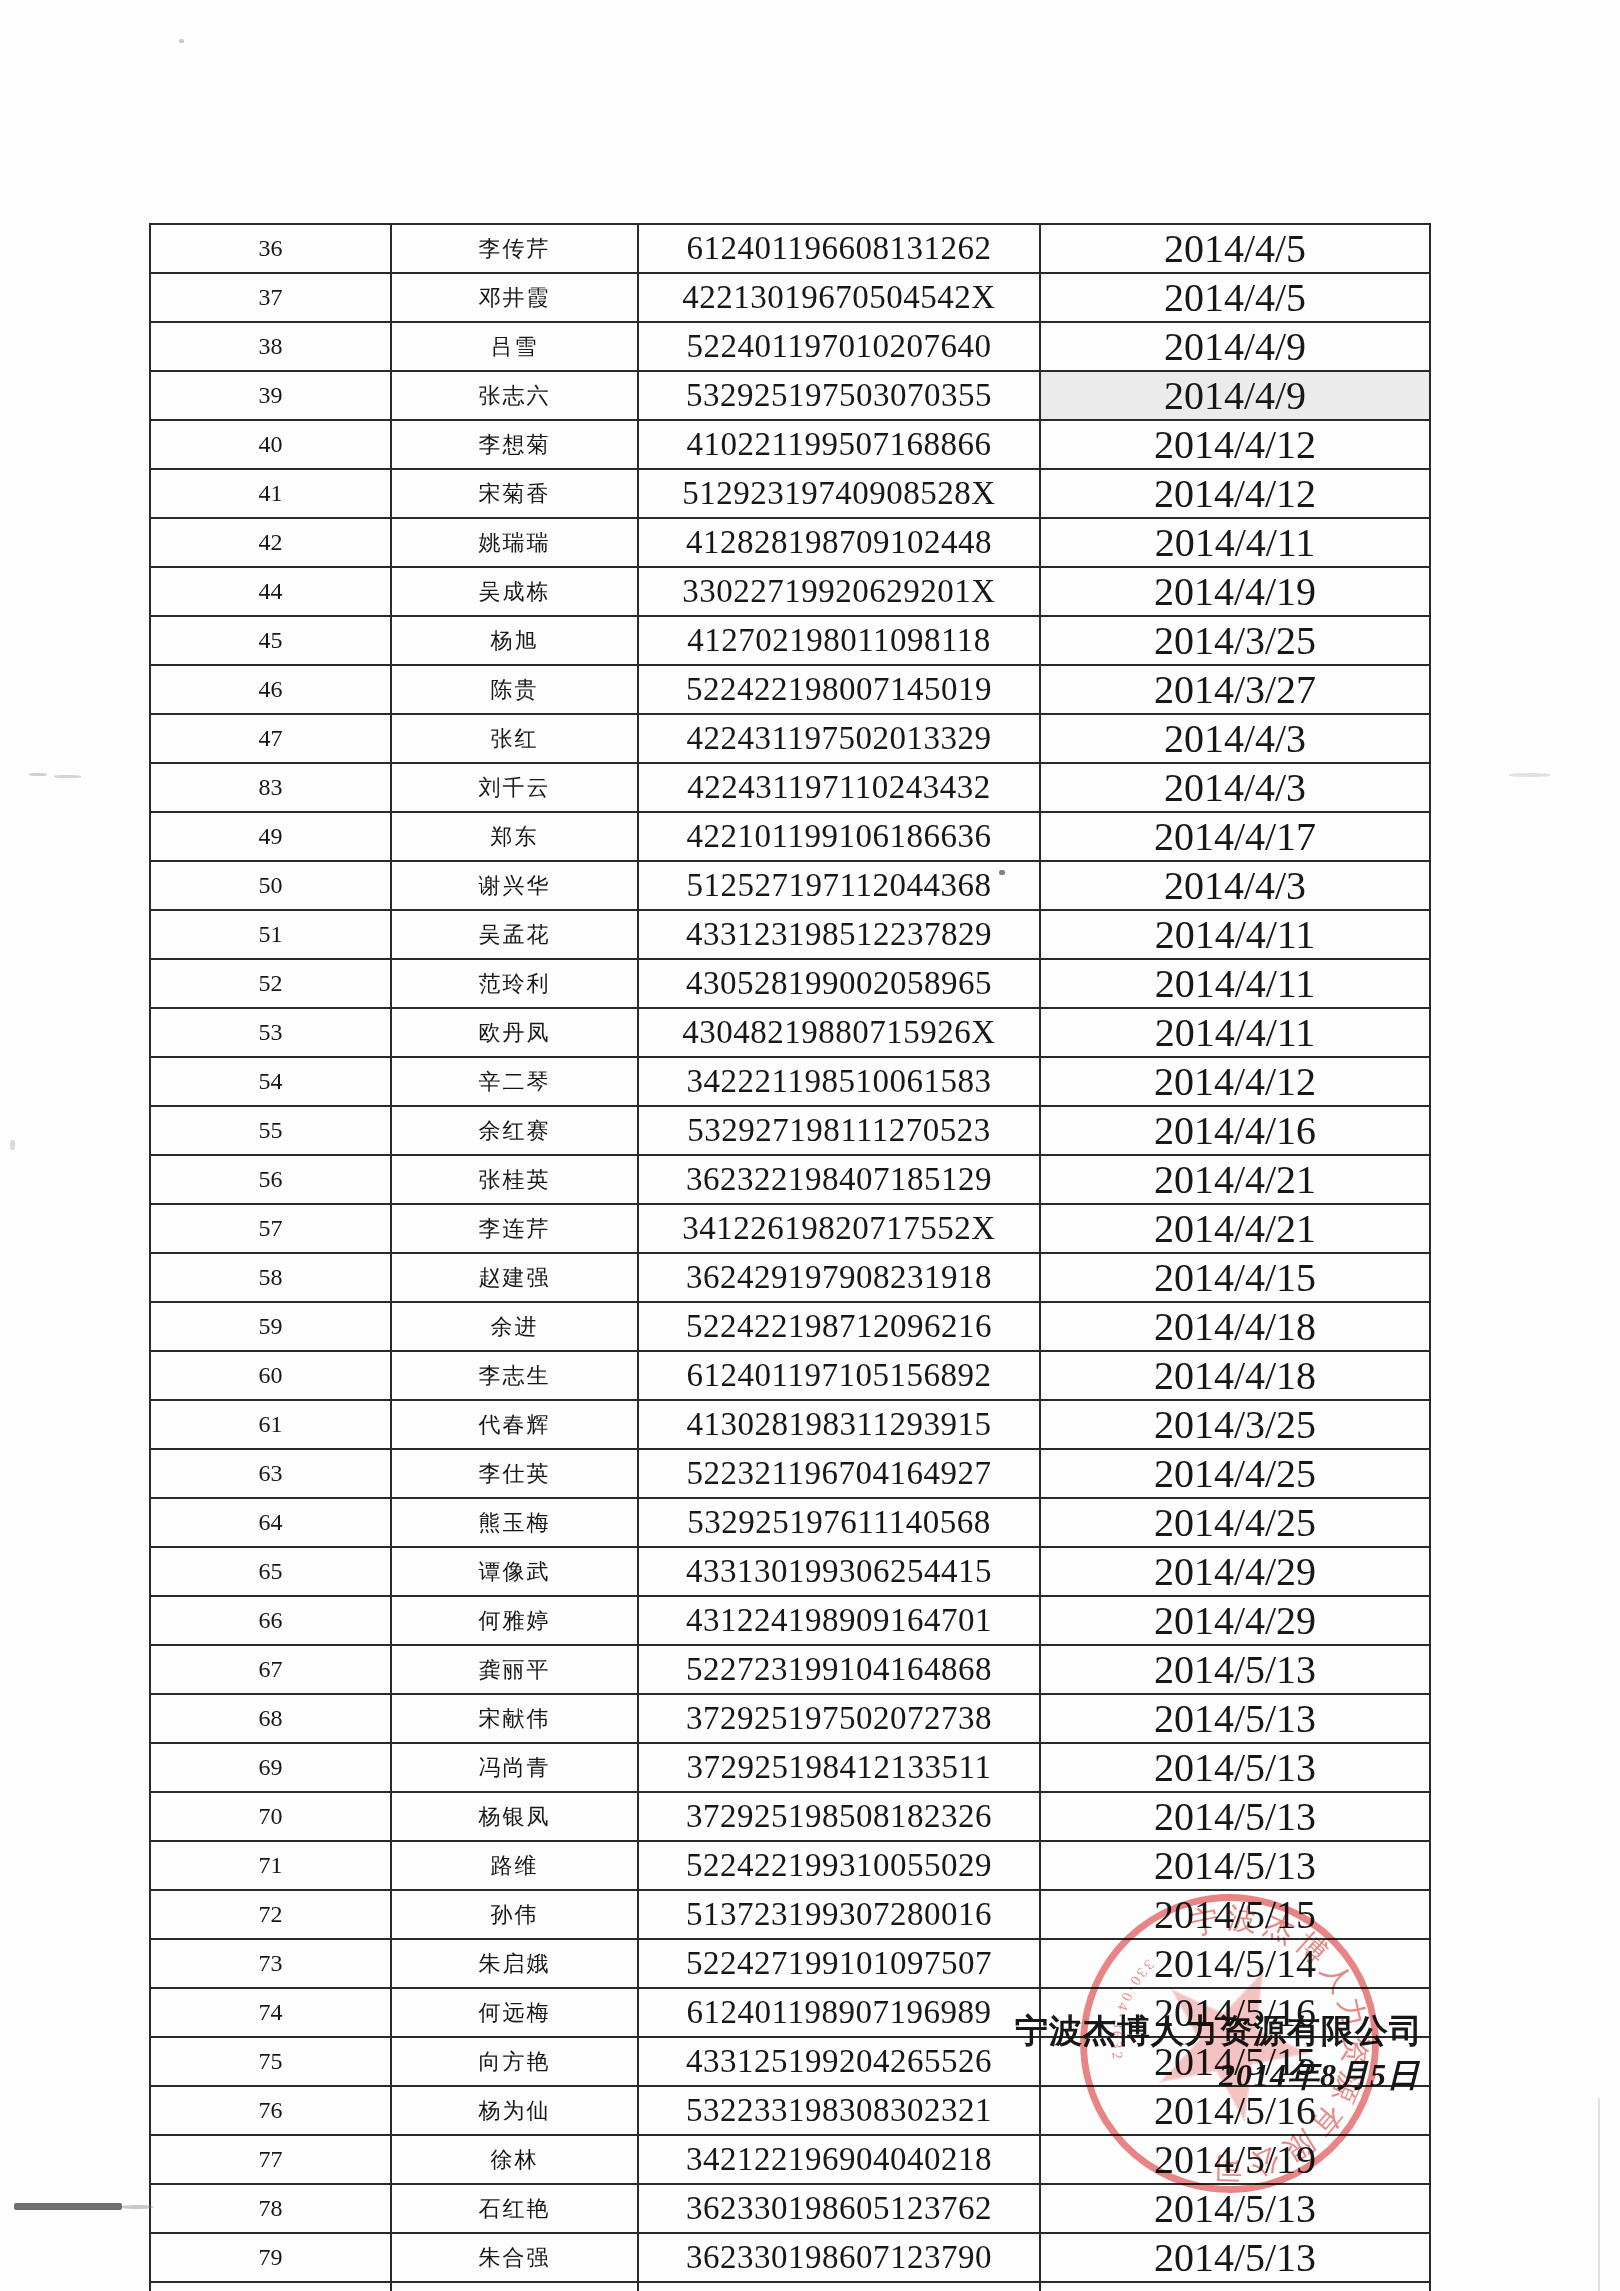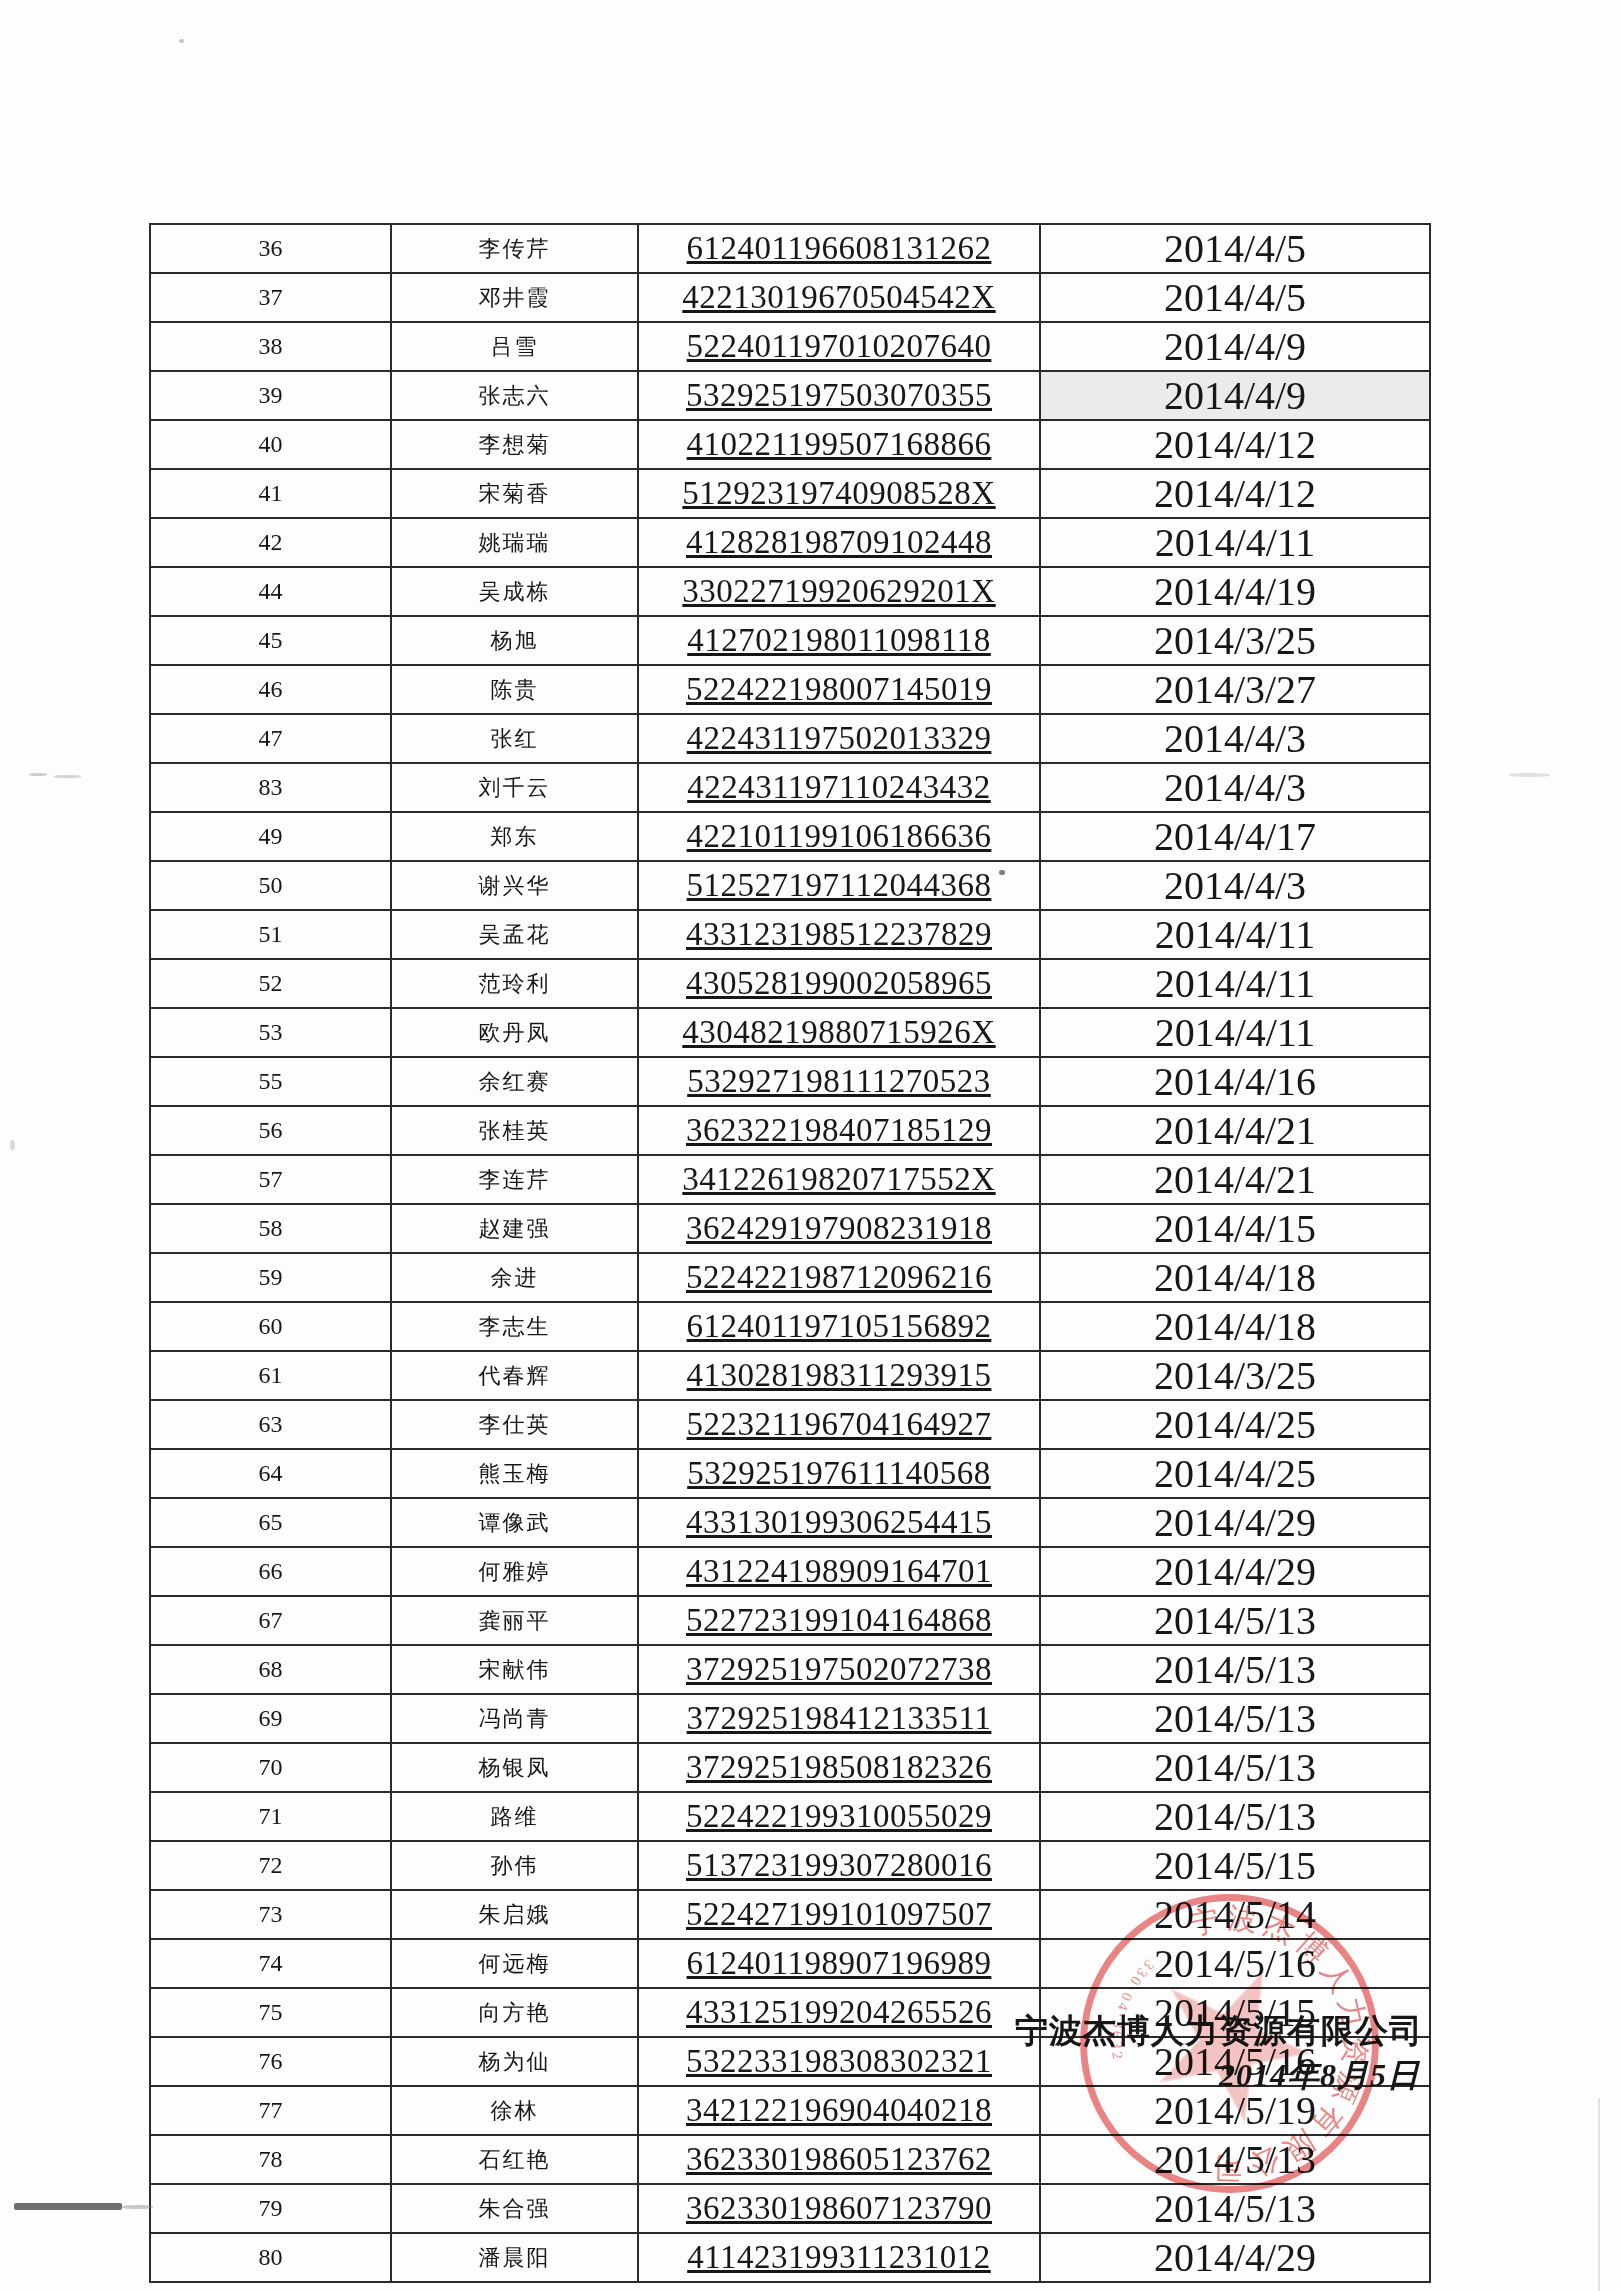--- a/index.html
+++ b/index.html
@@ -19,21 +19,21 @@
     border:2.9px solid #1f1f1f;
   }
   table.roster td{
     border:2px solid #2a2a2a;
     text-align:center;vertical-align:middle;
     padding:0;white-space:nowrap;overflow:hidden;
     height:36px;
   }
   .c-serial{font-size:24px;}
   .c-name{font-size:22px;letter-spacing:2px;}
-  .c-id{font-size:33px;letter-spacing:0.5px;text-decoration:underline;}
+  .c-id{font-size:33px;letter-spacing:0.5px;}
   .c-date{font-size:40px;margin-left:11px;}
   td.hl{background:#ebebeb;}
 
   
   .footer{
     position:absolute;left:882px;top:2009px;width:541px;
     text-align:right;font-weight:600;
   }
   .footer .company-line{font-size:33px;letter-spacing:1px;line-height:45px;}
   .footer .date-line{font-size:32px;letter-spacing:1px;line-height:43px;padding-right:2.9px;font-style:italic;}
@@ -165,20 +165,26 @@
           <td class="c-id">430528199002058965</td>
           <td class="c-date">2014/4/11</td>
         </tr>
         <tr>
           <td class="c-serial">53</td>
           <td class="c-name">欧丹凤</td>
           <td class="c-id">43048219880715926X</td>
           <td class="c-date">2014/4/11</td>
         </tr>
         <tr>
+          <td class="c-serial">54</td>
+          <td class="c-name">辛二琴</td>
+          <td class="c-id">342221198510061583</td>
+          <td class="c-date">2014/4/12</td>
+        </tr>
+        <tr>
           <td class="c-serial">55</td>
           <td class="c-name">余红赛</td>
           <td class="c-id">532927198111270523</td>
           <td class="c-date">2014/4/16</td>
         </tr>
         <tr>
           <td class="c-serial">56</td>
           <td class="c-name">张桂英</td>
           <td class="c-id">362322198407185129</td>
           <td class="c-date">2014/4/21</td>

